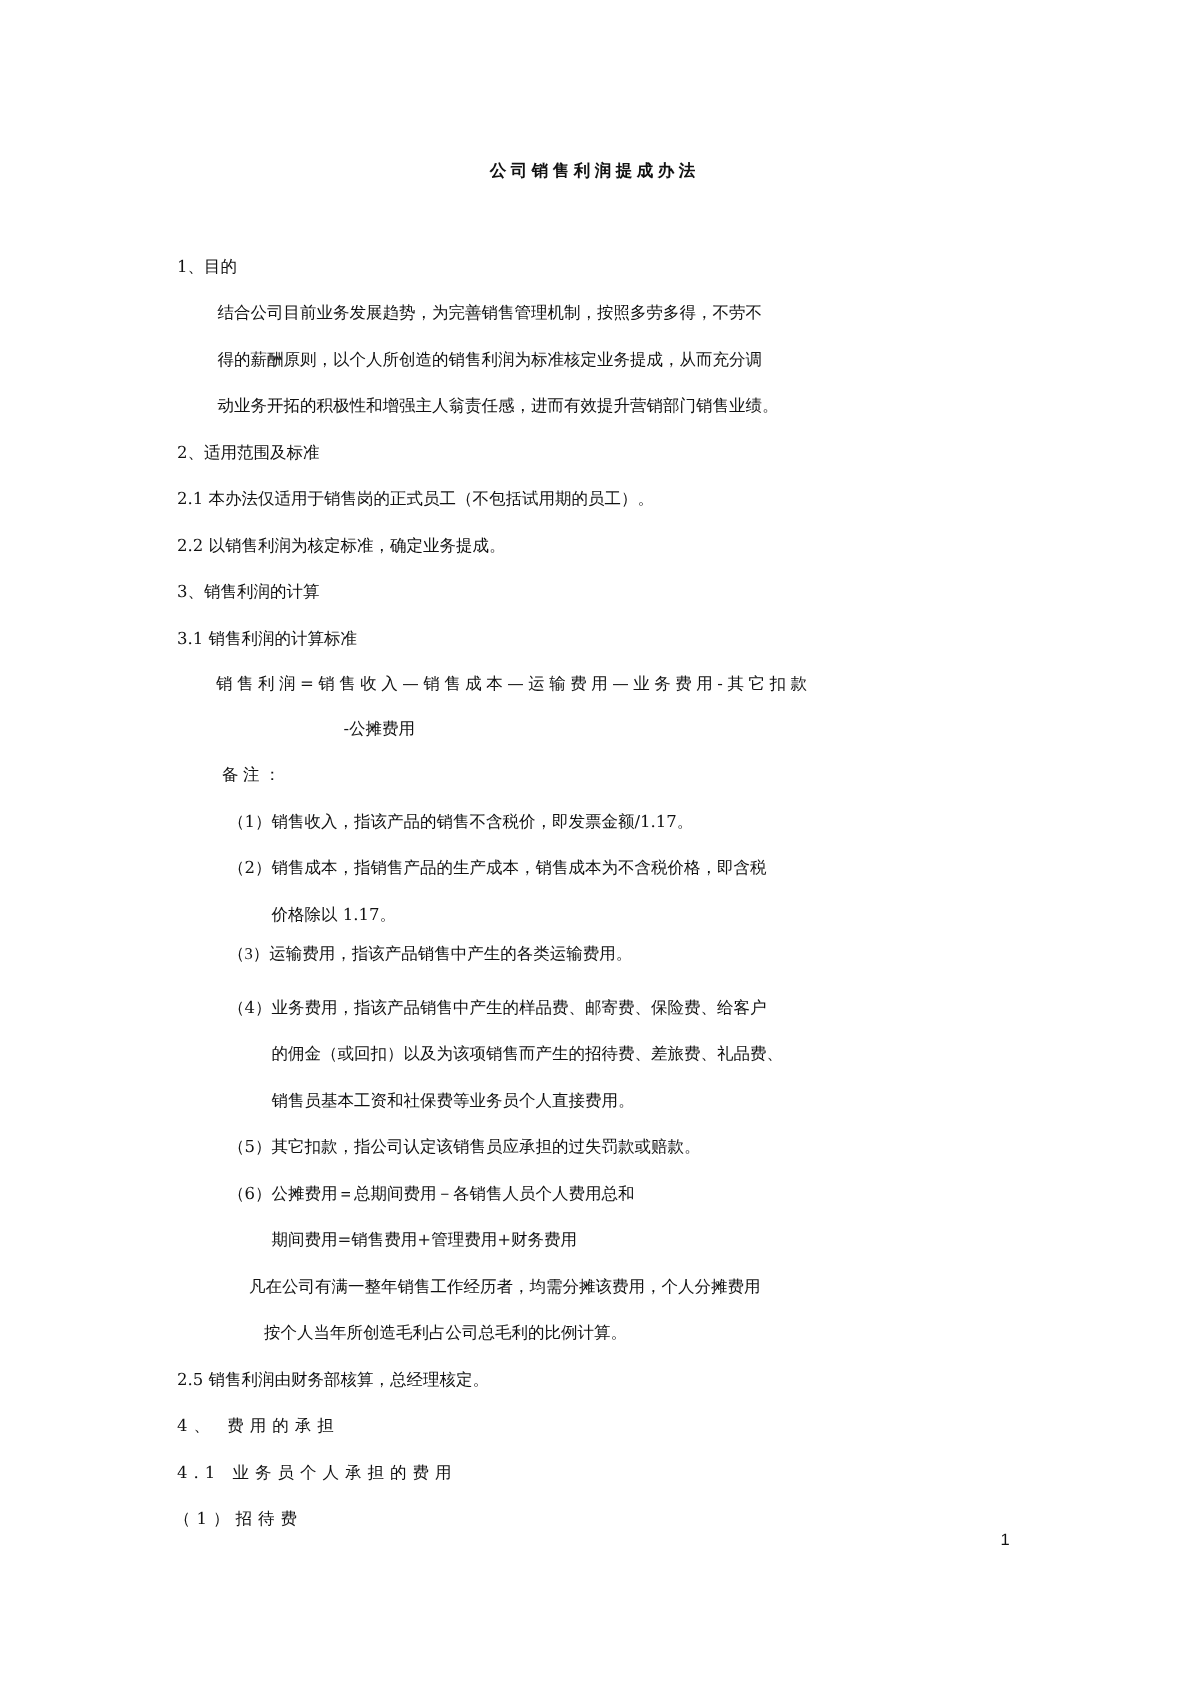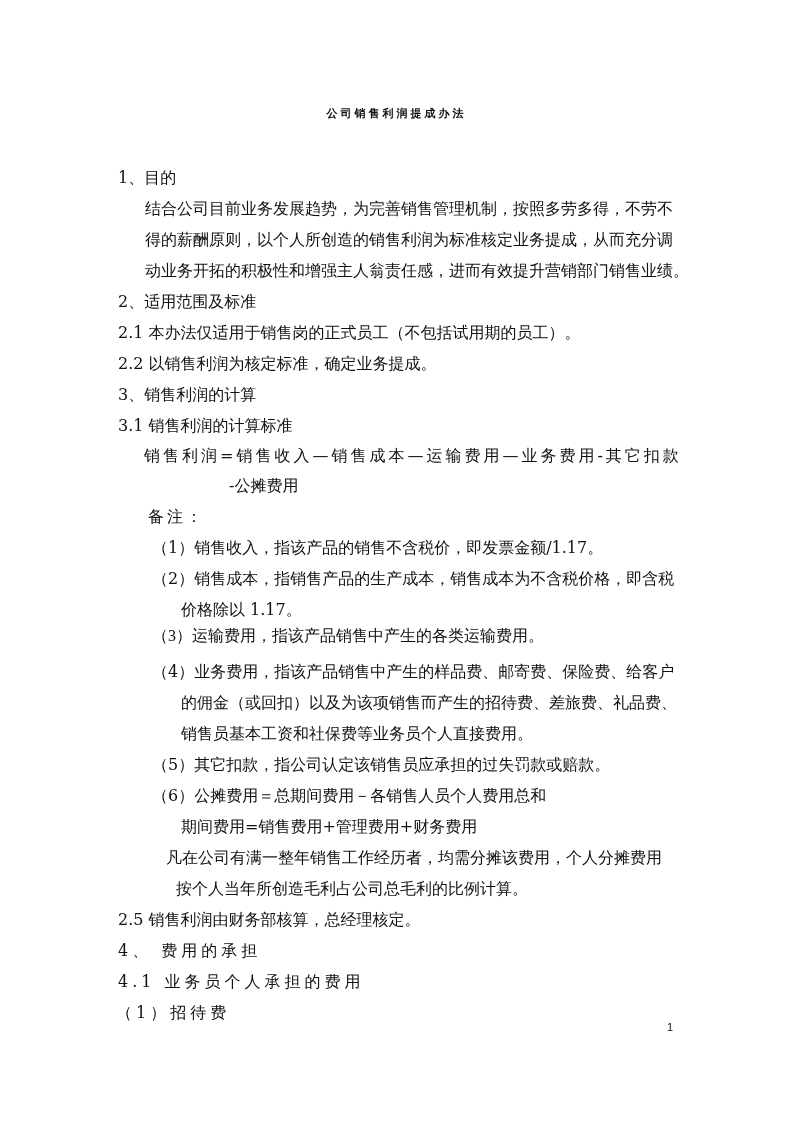--- a/index.html
+++ b/index.html
@@ -1,18 +1,18 @@
 <!DOCTYPE html>
 <html><head>
   <meta charset="utf-8">
   <style>
     html, body { margin: 0; padding: 0; background: #ffffff; }
     body { width: 793px; height: 1122px; position: relative; overflow: hidden;
       font-family: "DejaVu Serif", "Liberation Serif", serif; color: #111; }
-    .line { position: absolute; white-space: nowrap; font-size: 16px; line-height: 20px; }
+    .line { position: absolute; white-space: nowrap; font-size: 11px; line-height: 20px; }
     .title { position: absolute; top: 106px; left: 0; width: 793px; text-align: center;
       font-size: 11px; font-weight: bold; letter-spacing: 3px;
       font-family: "DejaVu Sans", "Liberation Sans", sans-serif; }
     .spaced { letter-spacing: 3px; }
     .wide { letter-spacing: 4px; }
     .pagenum { position: absolute; top: 1021px; left: 667px; font-size: 11px;
       font-family: "Liberation Sans", sans-serif; }
   </style>
 </head>
 <body>

